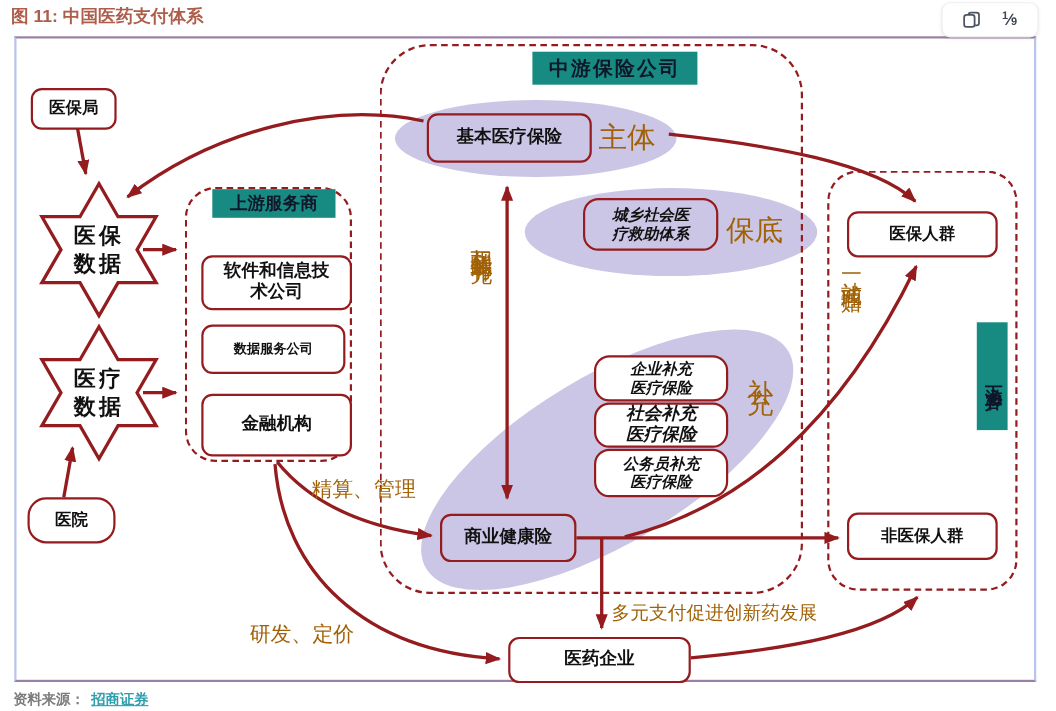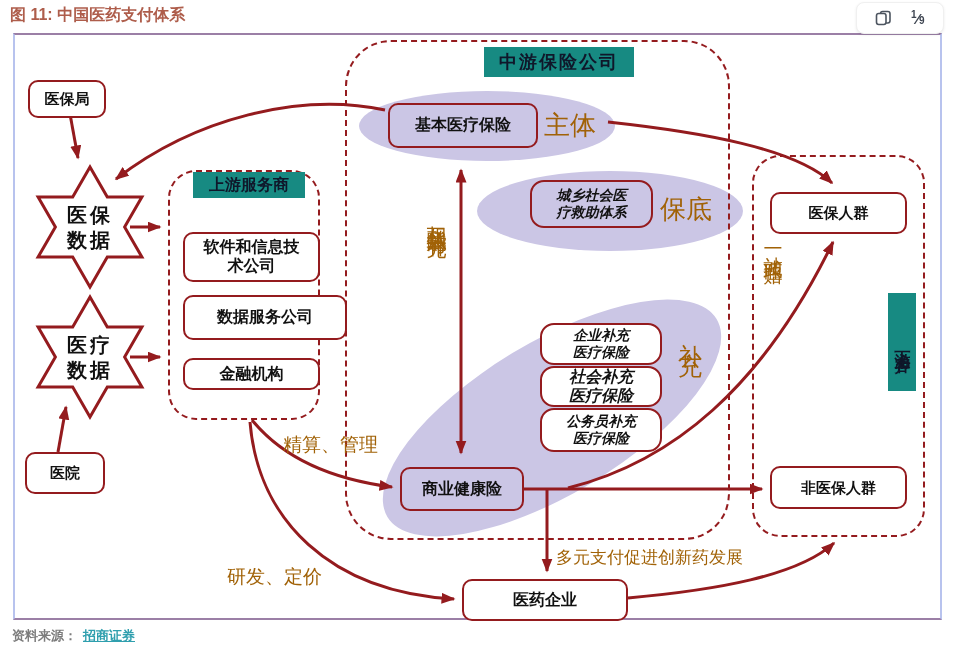--- a/index.html
+++ b/index.html
@@ -109,28 +109,28 @@
 
 <div class="abs rbox" style="left:28px;top:80px;width:78px;height:38px;font-size:15px;">医保局</div>
 <div class="abs starlabel" style="left:48px;top:203px;width:84px;">
   <div>医保</div>
     <div>数据</div>
 </div>
 <div class="abs starlabel" style="left:48px;top:333px;width:84px;">
   <div>医疗</div>
     <div>数据</div>
 </div>
-<div class="abs rbox" style="left:25px;top:452px;width:80px;height:42px;font-size:15px;">医院</div>
+<div class="abs rbox" style="left:25px;top:452px;width:80px;height:42px;font-size:15px;border-radius:17px;">医院</div>
 
 <div class="abs rbox" style="left:183px;top:232px;width:137px;height:50px;font-size:16px;">
   <div>软件和信息技</div>
     <div>术公司</div>
 </div>
-<div class="abs rbox" style="left:183px;top:295px;width:164px;height:45px;font-size:16px;">数据服务公司</div>
-<div class="abs rbox" style="left:183px;top:358px;width:137px;height:32px;font-size:16px;">金融机构</div>
+<div class="abs rbox" style="left:183px;top:295px;width:131px;height:45px;font-size:12px;">数据服务公司</div>
+<div class="abs rbox" style="left:183px;top:358px;width:137px;height:57px;font-size:16px;">金融机构</div>
 
 <div class="abs rbox trans" style="left:388px;top:103px;width:150px;height:45px;font-size:16px;">基本医疗保险</div>
 <div class="abs biglabel" style="left:544px;top:108px;font-size:26px;">主体</div>
 <div class="abs rbox trans ital r14" style="left:530px;top:180px;width:123px;height:48px;font-size:14px;">
   <div>城乡社会医</div>
     <div>疗救助体系</div>
 </div>
 <div class="abs biglabel" style="left:660px;top:192px;font-size:26px;">保底</div>
 <div class="abs biglabel vtext" style="left:424px;top:210px;height:180px;font-size:20px;letter-spacing:2px;">相互赋能与补充</div>
 <div class="abs rbox ital r14" style="left:540px;top:323px;width:122px;height:42px;font-size:14px;">

